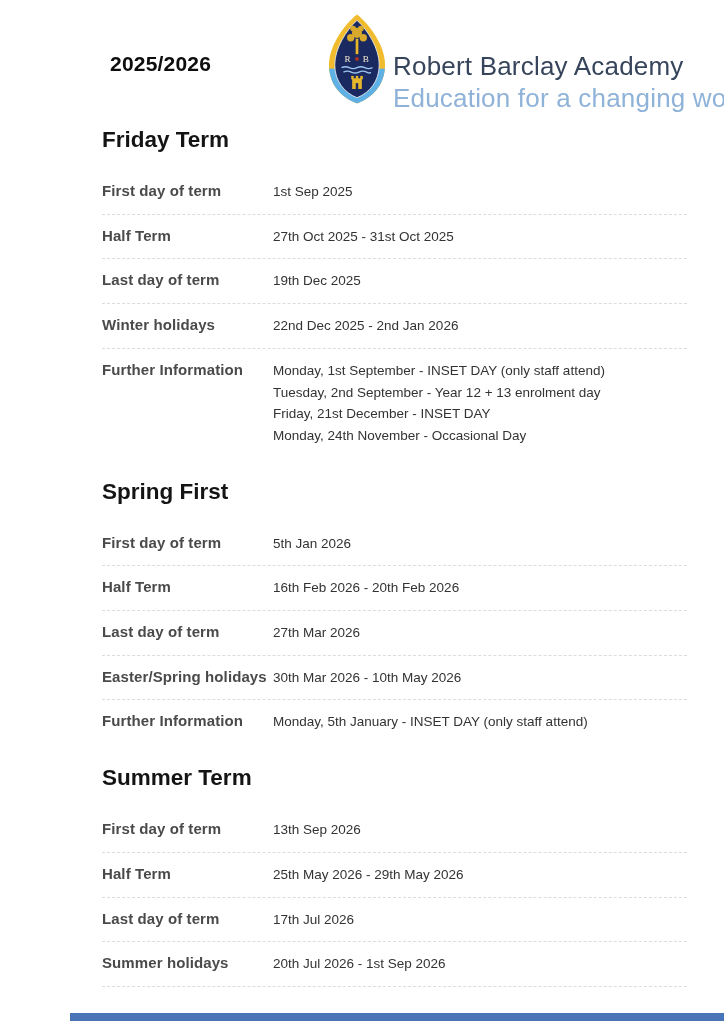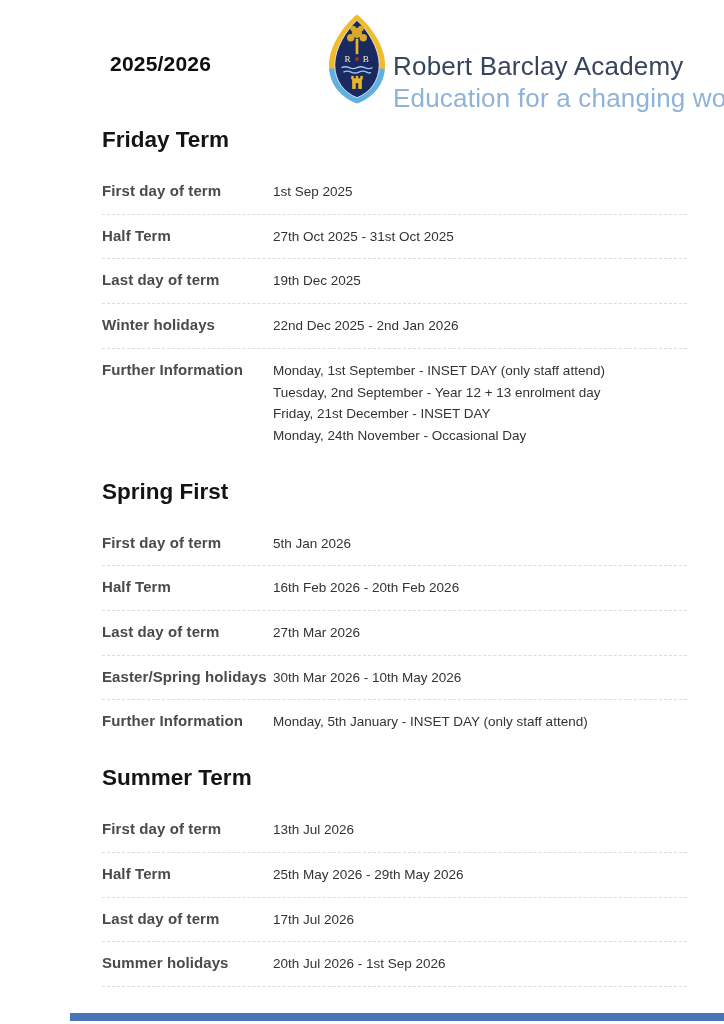--- a/index.html
+++ b/index.html
@@ -198,21 +198,21 @@
           <div class="row-value">Monday, 5th January - INSET DAY (only staff attend)</div>
         </div>
       </div>
     </div>
 
     <div class="term-section">
       <div class="term-title">Summer Term</div>
       <div class="term-table">
         <div class="term-row">
           <div class="row-label">First day of term</div>
-          <div class="row-value">13th Jul 2026</div>
+          <div class="row-value">13th Sep 2026</div>
         </div>
         <div class="term-row">
           <div class="row-label">Half Term</div>
           <div class="row-value">25th May 2026 - 29th May 2026</div>
         </div>
         <div class="term-row">
           <div class="row-label">Last day of term</div>
           <div class="row-value">17th Jul 2026</div>
         </div>
         <div class="term-row">

